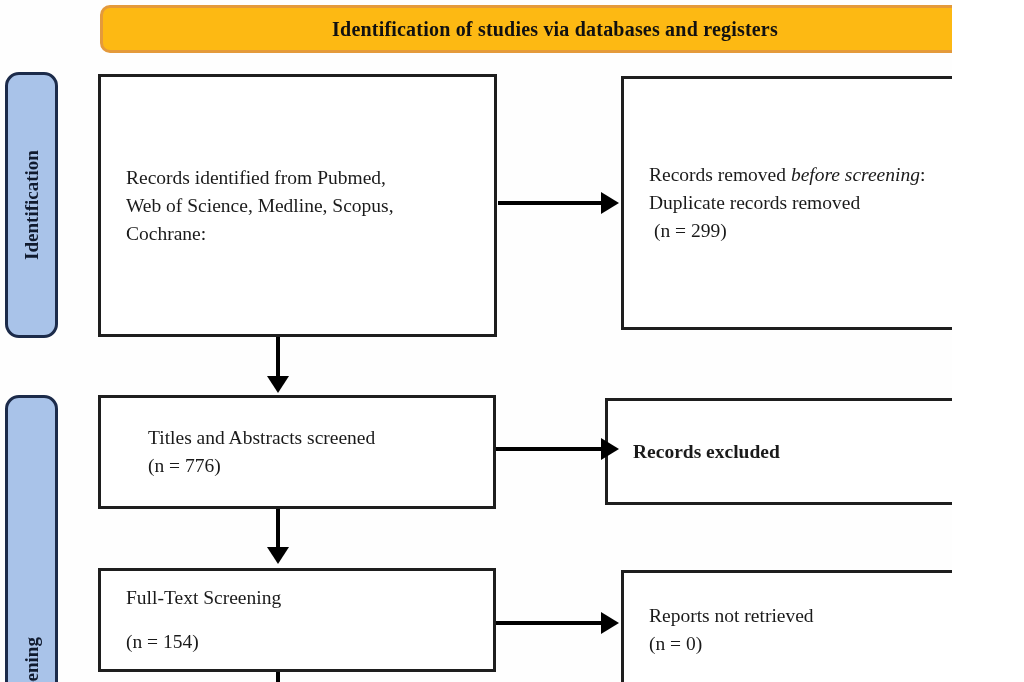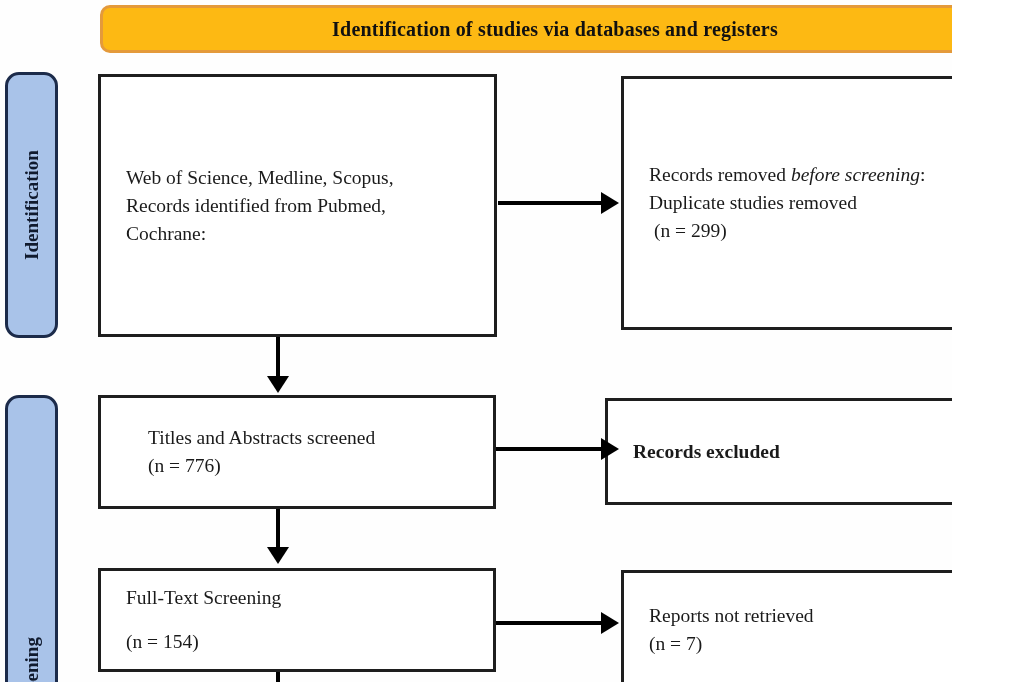--- a/index.html
+++ b/index.html
@@ -85,48 +85,48 @@
   </div>
 
   <div class="stage-bar" id="stage-identification">
     <span class="vtext">Identification</span>
   </div>
   <div class="stage-bar" id="stage-screening">
     <span class="vtext">Screening</span>
   </div>
 
   <div class="flowbox" id="box-identified">
+    <div class="line">Records identified from Pubmed,</div>
     <div class="line">Web of Science, Medline, Scopus,</div>
-    <div class="line">Records identified from Pubmed,</div>
     <div class="line">Cochrane:</div>
   </div>
 
   <div class="flowbox" id="box-removed">
     <div class="line"><span>Records removed </span><span class="em-italic">before screening</span><span>:</span></div>
-    <div class="line">Duplicate studies removed</div>
+    <div class="line">Duplicate records removed</div>
     <div class="line sp">(n = 299)</div>
   </div>
 
   <div class="flowbox" id="box-screened">
     <div class="line">Titles and Abstracts screened</div>
     <div class="line">(n = 776)</div>
   </div>
 
   <div class="flowbox" id="box-excluded">
     <div class="line">Records excluded</div>
   </div>
 
   <div class="flowbox" id="box-fulltext">
     <div class="line">Full-Text Screening</div>
     <div class="line">(n = 154)</div>
   </div>
 
   <div class="flowbox" id="box-notretrieved">
     <div class="line">Reports not retrieved</div>
-    <div class="line">(n = 7)</div>
+    <div class="line">(n = 0)</div>
   </div>
 
   <div class="hline" style="left:498px;top:201px;width:104px;"></div>
   <div class="head-right" style="left:601px;top:192px;"></div>
 
   <div class="vline" style="left:276px;top:337px;height:40px;"></div>
   <div class="head-down" style="left:267px;top:376px;"></div>
 
   <div class="hline" style="left:496px;top:447px;width:106px;"></div>
   <div class="head-right" style="left:601px;top:438px;"></div>

